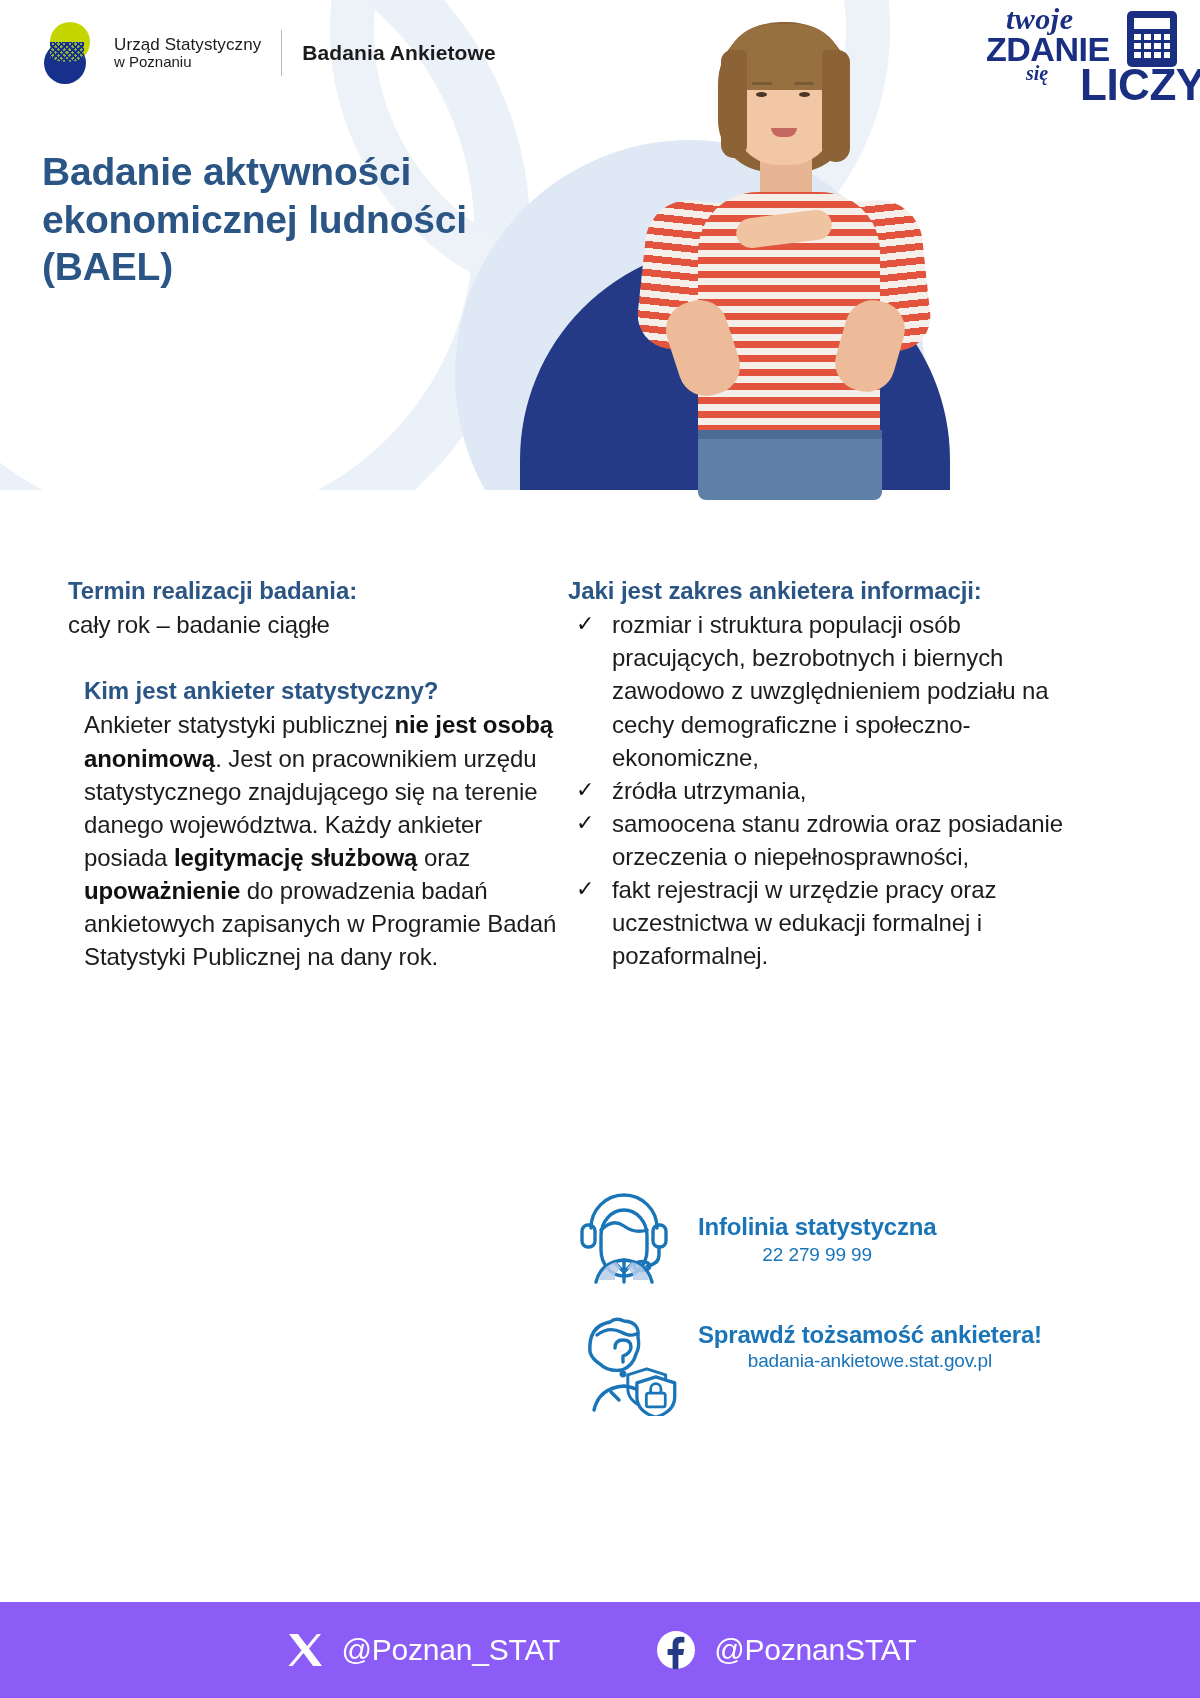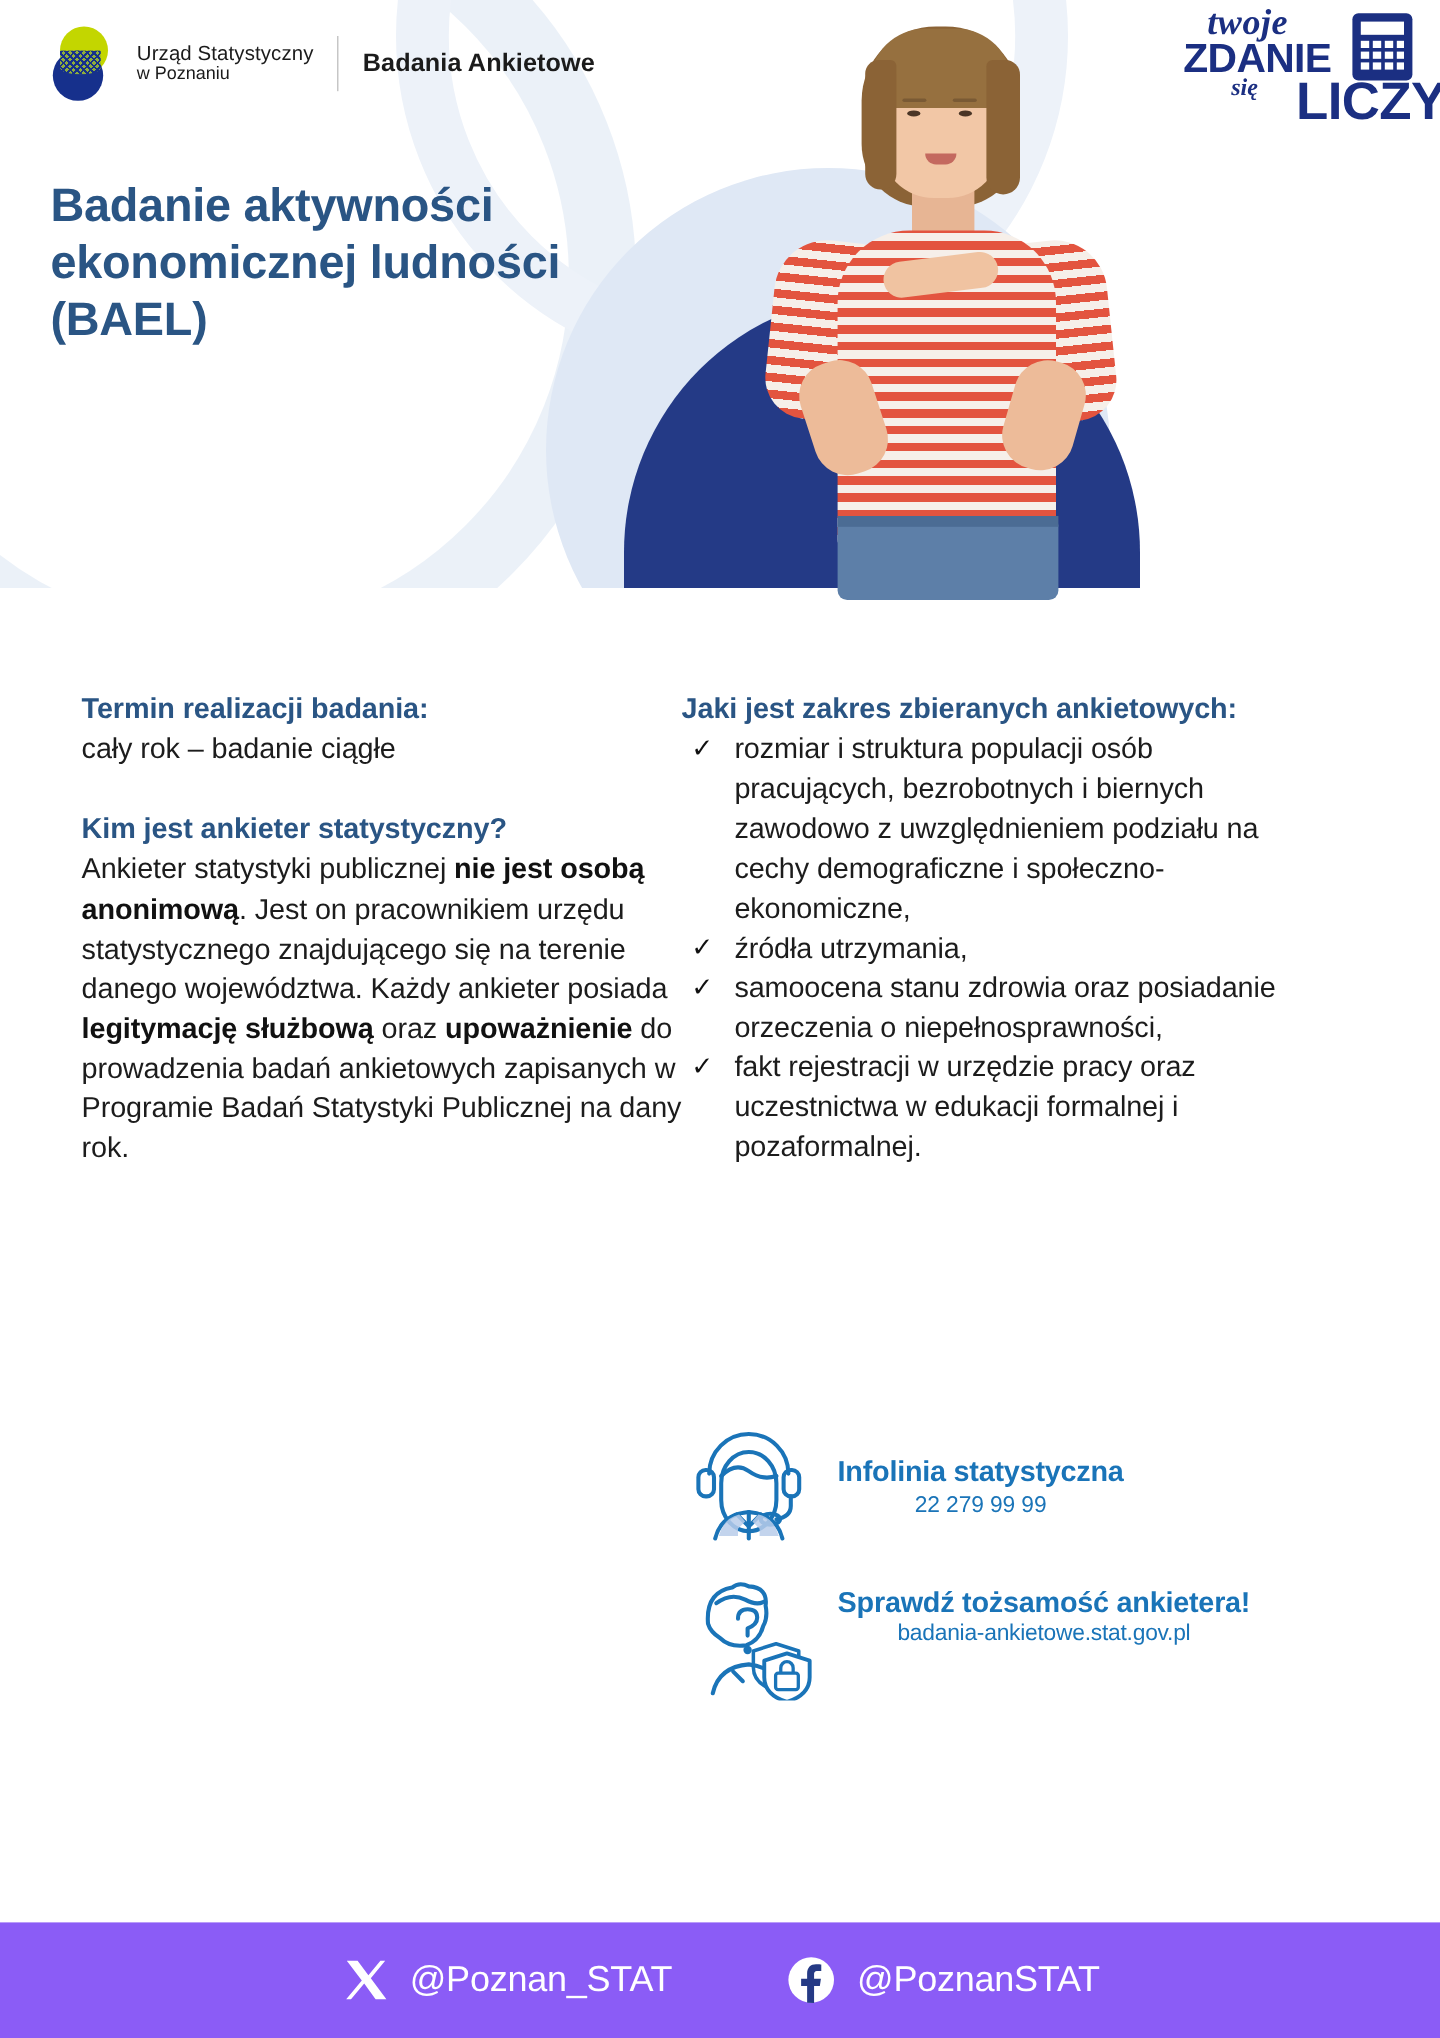--- a/index.html
+++ b/index.html
@@ -269,21 +269,21 @@
     width: 1200px;
   }
   .col-left {
     position: absolute; left: 68px; top: 0; width: 500px;
   }
   .col-right {
     position: absolute; left: 568px; top: 0; width: 512px;
   }
 
   .sec { margin-bottom: 34px; }
-  .sec:last-child { margin-bottom: 0; }
+  .sec:last-child { margin-bottom: 0; margin-left: 16px; }
 
   h3.head {
     font-size: 24px;
     font-weight: 700;
     color: #2a5584;
     line-height: 1.3;
     margin-bottom: 2px;
     letter-spacing: -.1px;
   }
   p.para {
@@ -443,21 +443,21 @@
         <h3 class="head">Termin realizacji badania:</h3>
         <p class="para">cały rok – badanie ciągłe</p>
       </div>
       <div class="sec">
         <h3 class="head">Kim jest ankieter statystyczny?</h3>
         <p class="para">Ankieter statystyki publicznej <b>nie jest osobą anonimową</b>. Jest on pracownikiem urzędu statystycznego znajdującego się na terenie danego województwa. Każdy ankieter posiada <b>legitymację służbową</b> oraz <b>upoważnienie</b> do prowadzenia badań ankietowych zapisanych w Programie Badań Statystyki Publicznej na dany rok.</p>
       </div>
     </div>
 
     <div class="col-right">
-      <h3 class="head">Jaki jest zakres zbieranych ankietowych:</h3>
+      <h3 class="head">Jaki jest zakres ankietera informacji:</h3>
       <ul class="checks">
         <li>
           <span class="tick">✓</span>
           <span>rozmiar i struktura populacji osób pracujących, bezrobotnych i biernych zawodowo z uwzględnieniem podziału na cechy demograficzne i społeczno-ekonomiczne,</span>
         </li>
         <li>
           <span class="tick">✓</span>
           <span>źródła utrzymania,</span>
         </li>
         <li>

